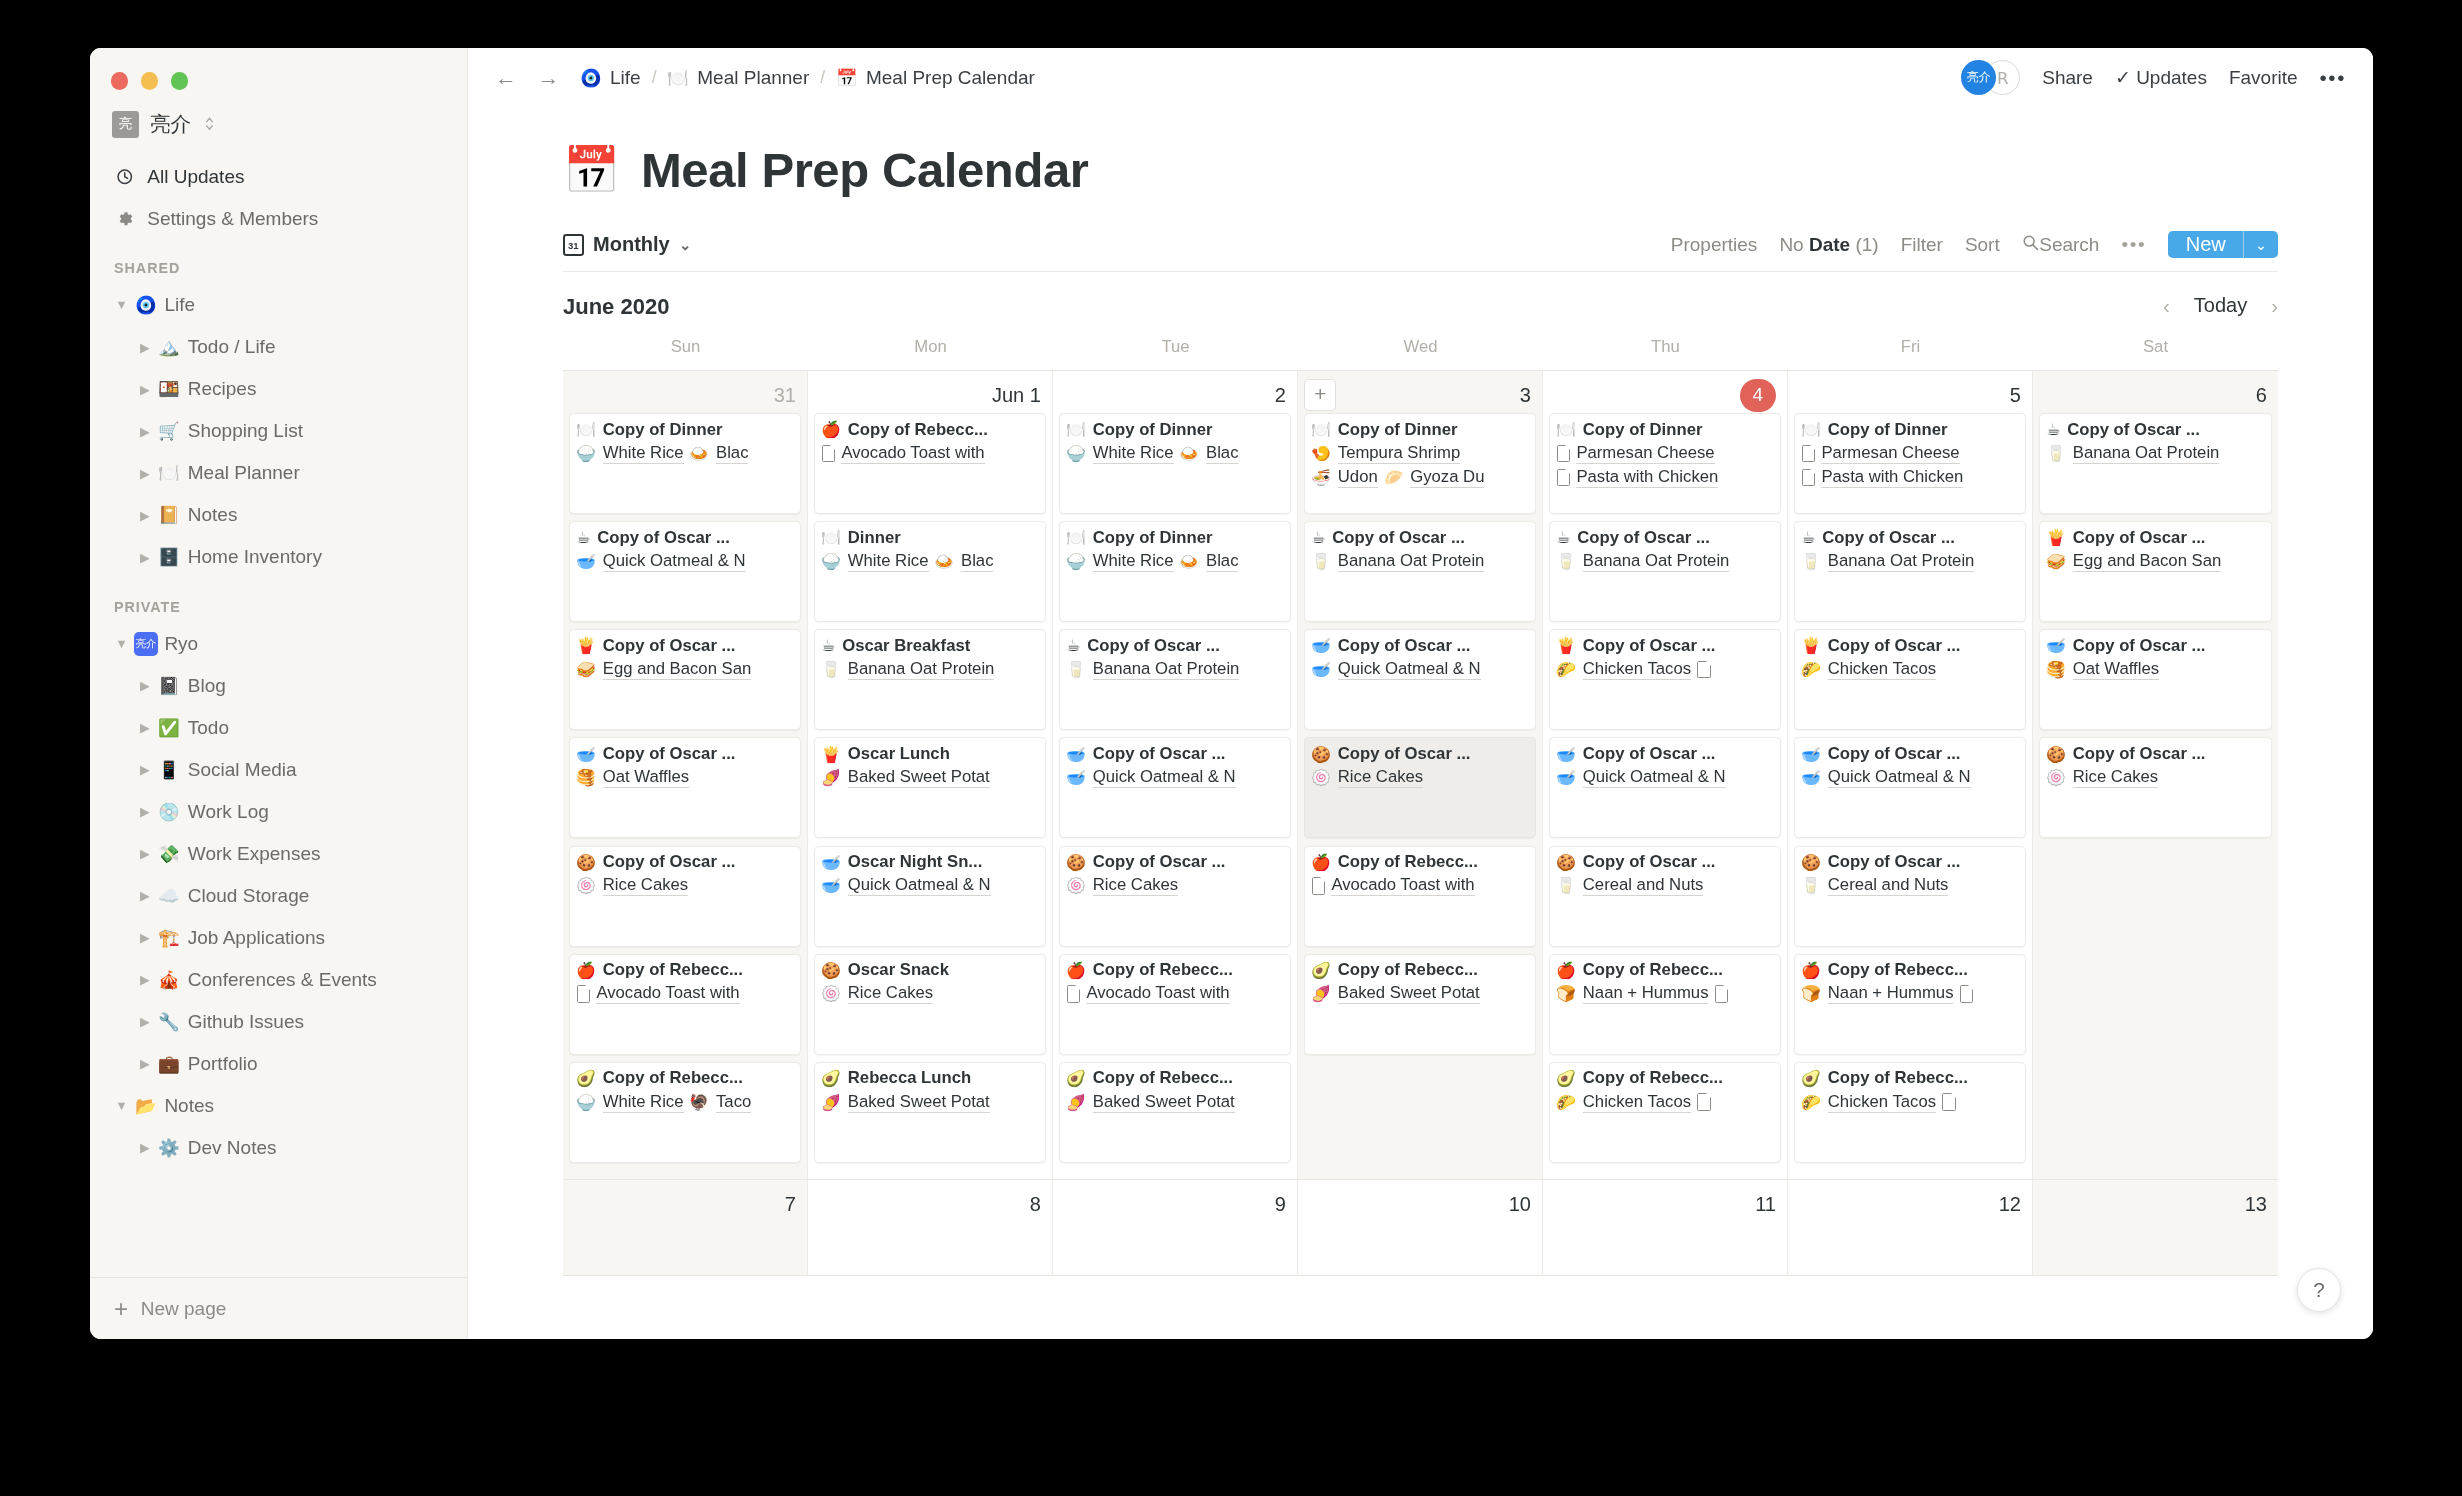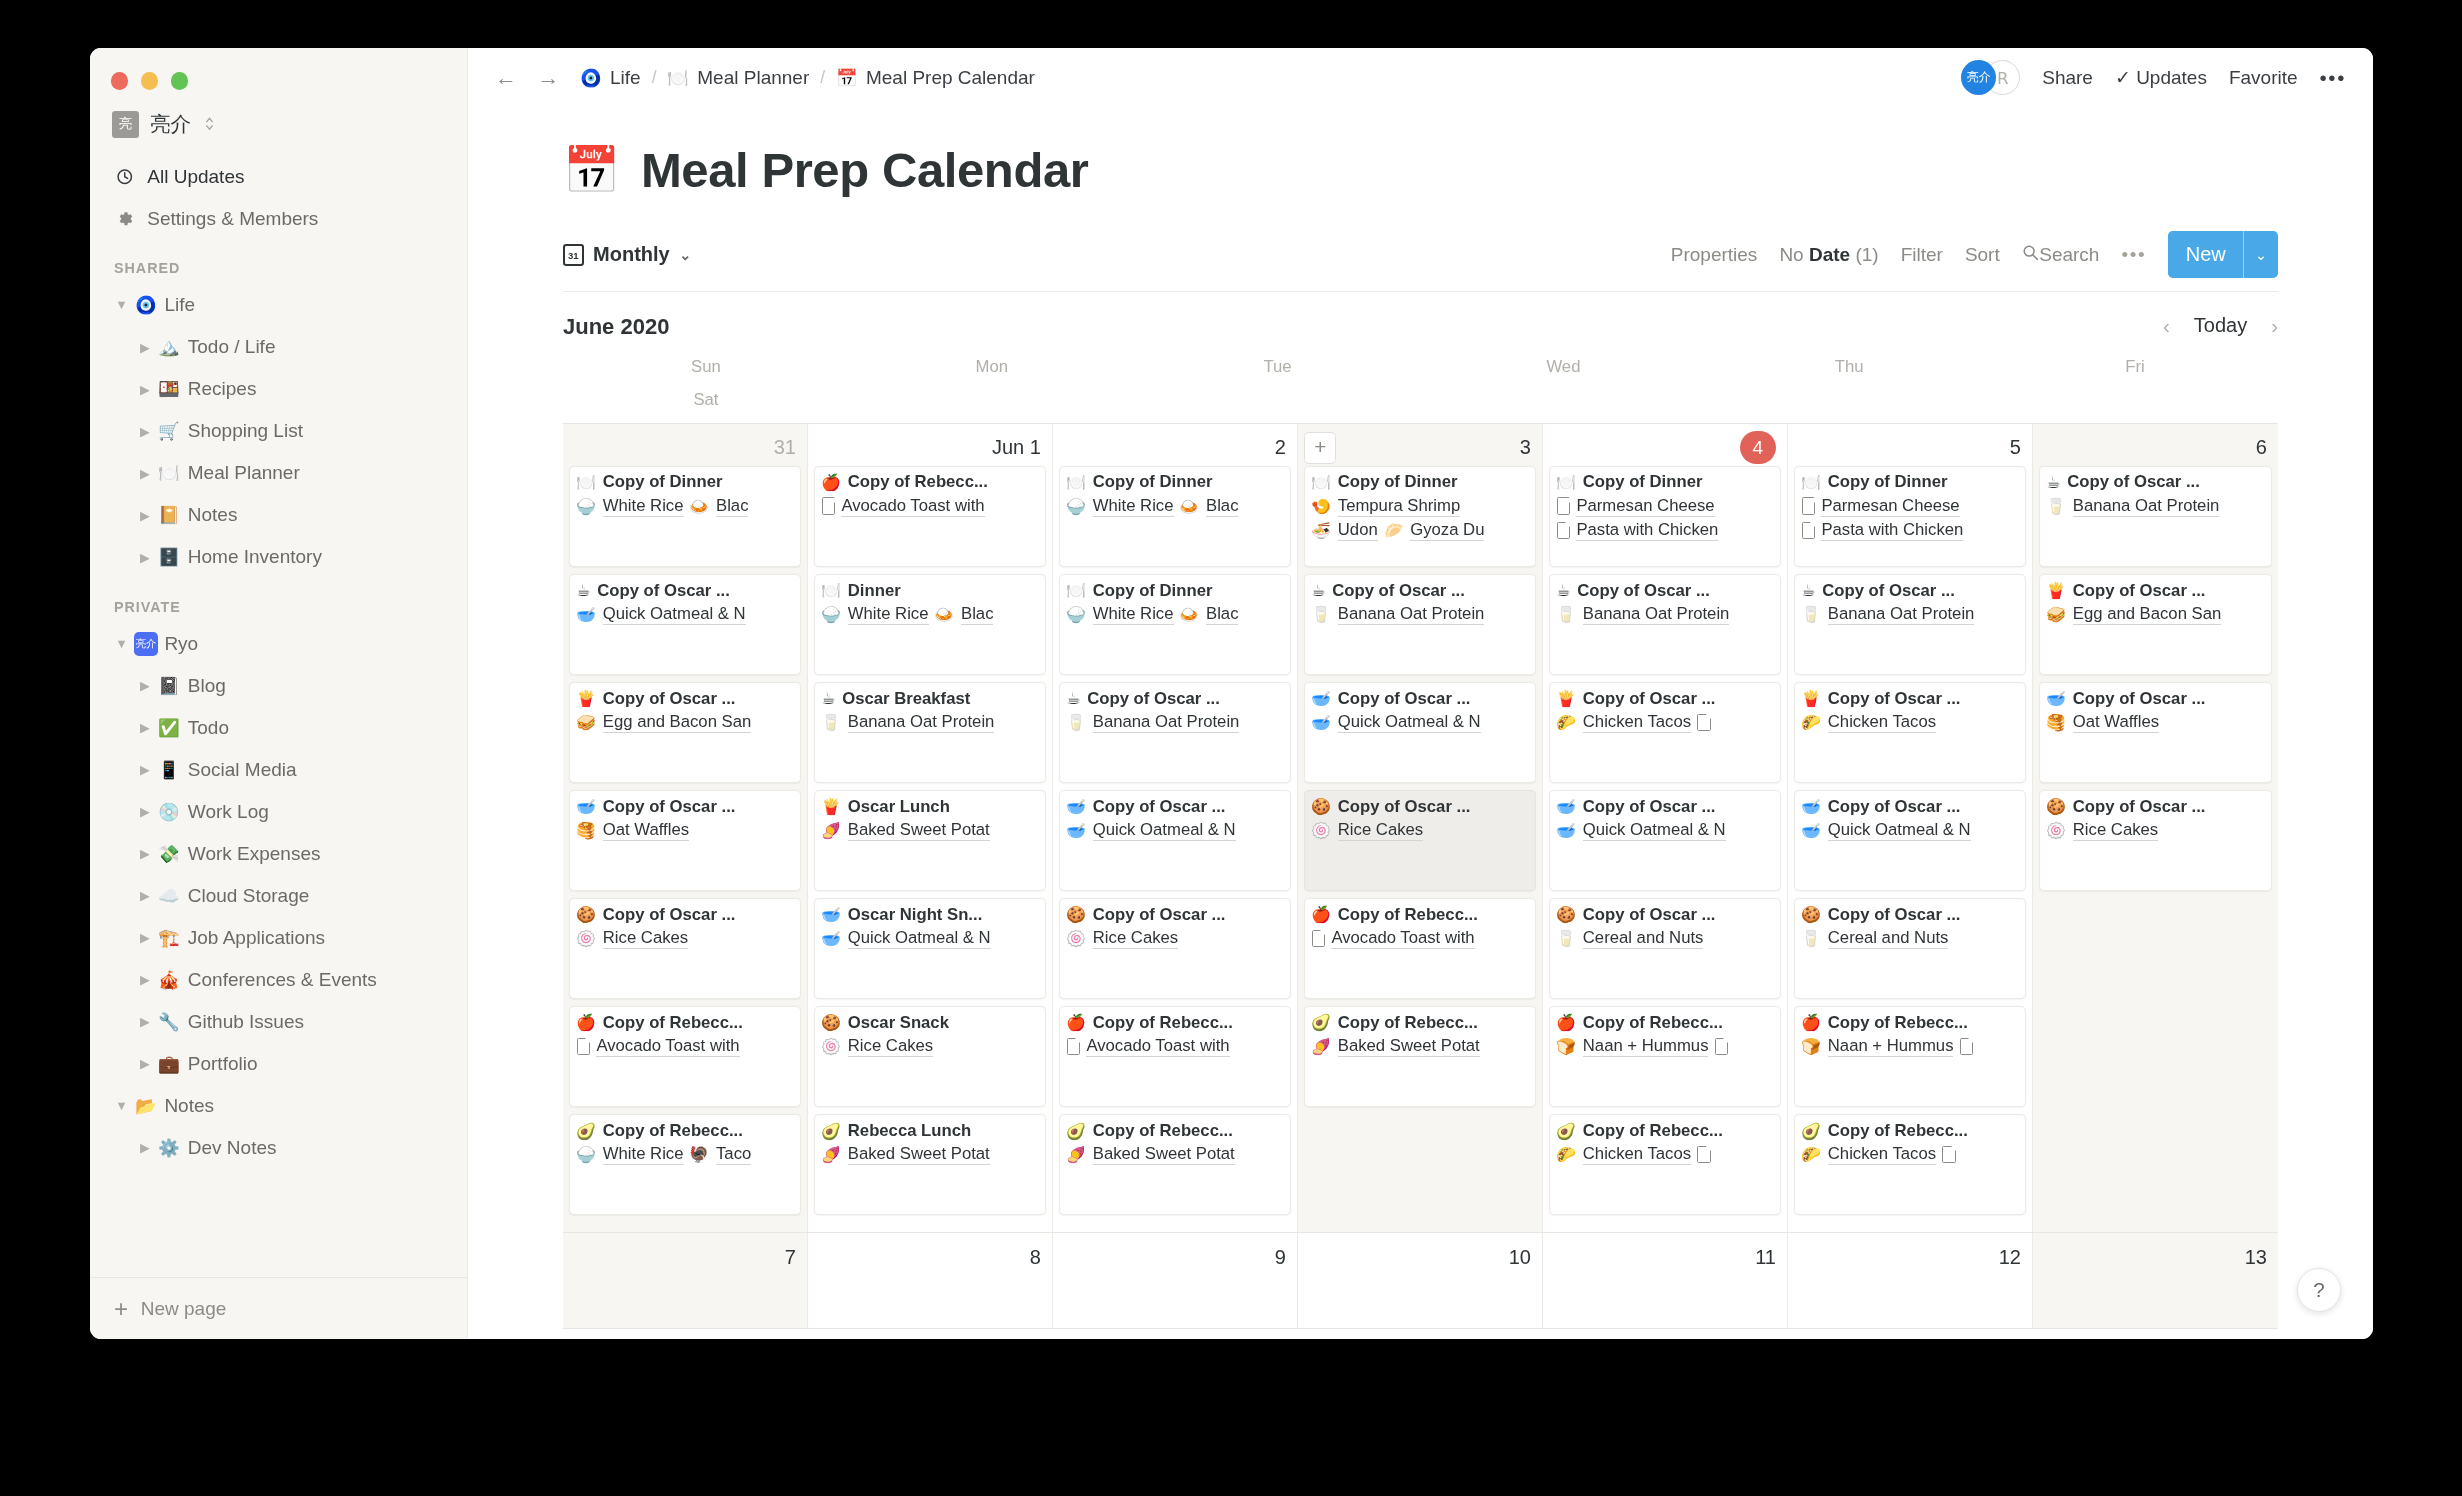--- a/index.html
+++ b/index.html
@@ -164,37 +164,37 @@
   }
   .chev { font-size: 14.3px; color: #6b6a67; }
   .toolbar-right { margin-left: auto; display: flex; align-items: center; gap: 22px; }
   .tool-link { font-size: 19px; color: #8d8b86; cursor: pointer; white-space: nowrap; }
   .tool-link.has-bold b { color: #2f3437; }
   .tool-search { display: flex; align-items: flex-start; gap: 0; }
   .dots-tool { font-size: 19px; color: #a5a29c; letter-spacing: 1.6px; cursor: pointer; }
   .new-btn {
     display: flex; align-items: stretch;
     background: #49a9e8; color: #fff; border-radius: 4.8px; overflow: hidden;
-    height: 47px;
+    height: 27px;
   }
   .new-btn .lbl { padding: 0 17.5px; display: flex; align-items: center; font-size: 20px; font-weight: 500; }
   .new-btn .div { width: 0.8px; background: rgba(255,255,255,.45); }
   .new-btn .cv { padding: 0 11px; display: flex; align-items: center; font-size: 14.3px; }
 
   
   .cal-header {
     display: flex; align-items: flex-start;
     padding: 22px 0 17.5px 0;
   }
   .cal-month { font-size: 22px; font-weight: 600; color: #2f3437; }
   .cal-nav { margin-left: auto; display: flex; align-items: center; gap: 24px; }
   .cal-nav .arw { font-size: 20.6px; color: #b2afa9; cursor: pointer; }
   .cal-today { font-size: 20px; color: #2f3437; cursor: pointer; }
 
-  .dow-row { display: grid; grid-template-columns: repeat(6, 1fr); }
+  .dow-row { display: grid; grid-template-columns: repeat(7, 1fr); }
   .dow {
     text-align: center; font-size: 16.7px; color: #b2afa9;
     padding-bottom: 12.7px;
   }
 
   .grid-wrap { border-top: 0.8px solid #e8e6e1; }
   .week {
     display: grid; grid-template-columns: repeat(7, 1fr);
     border-bottom: 0.8px solid #e8e6e1;
   }

